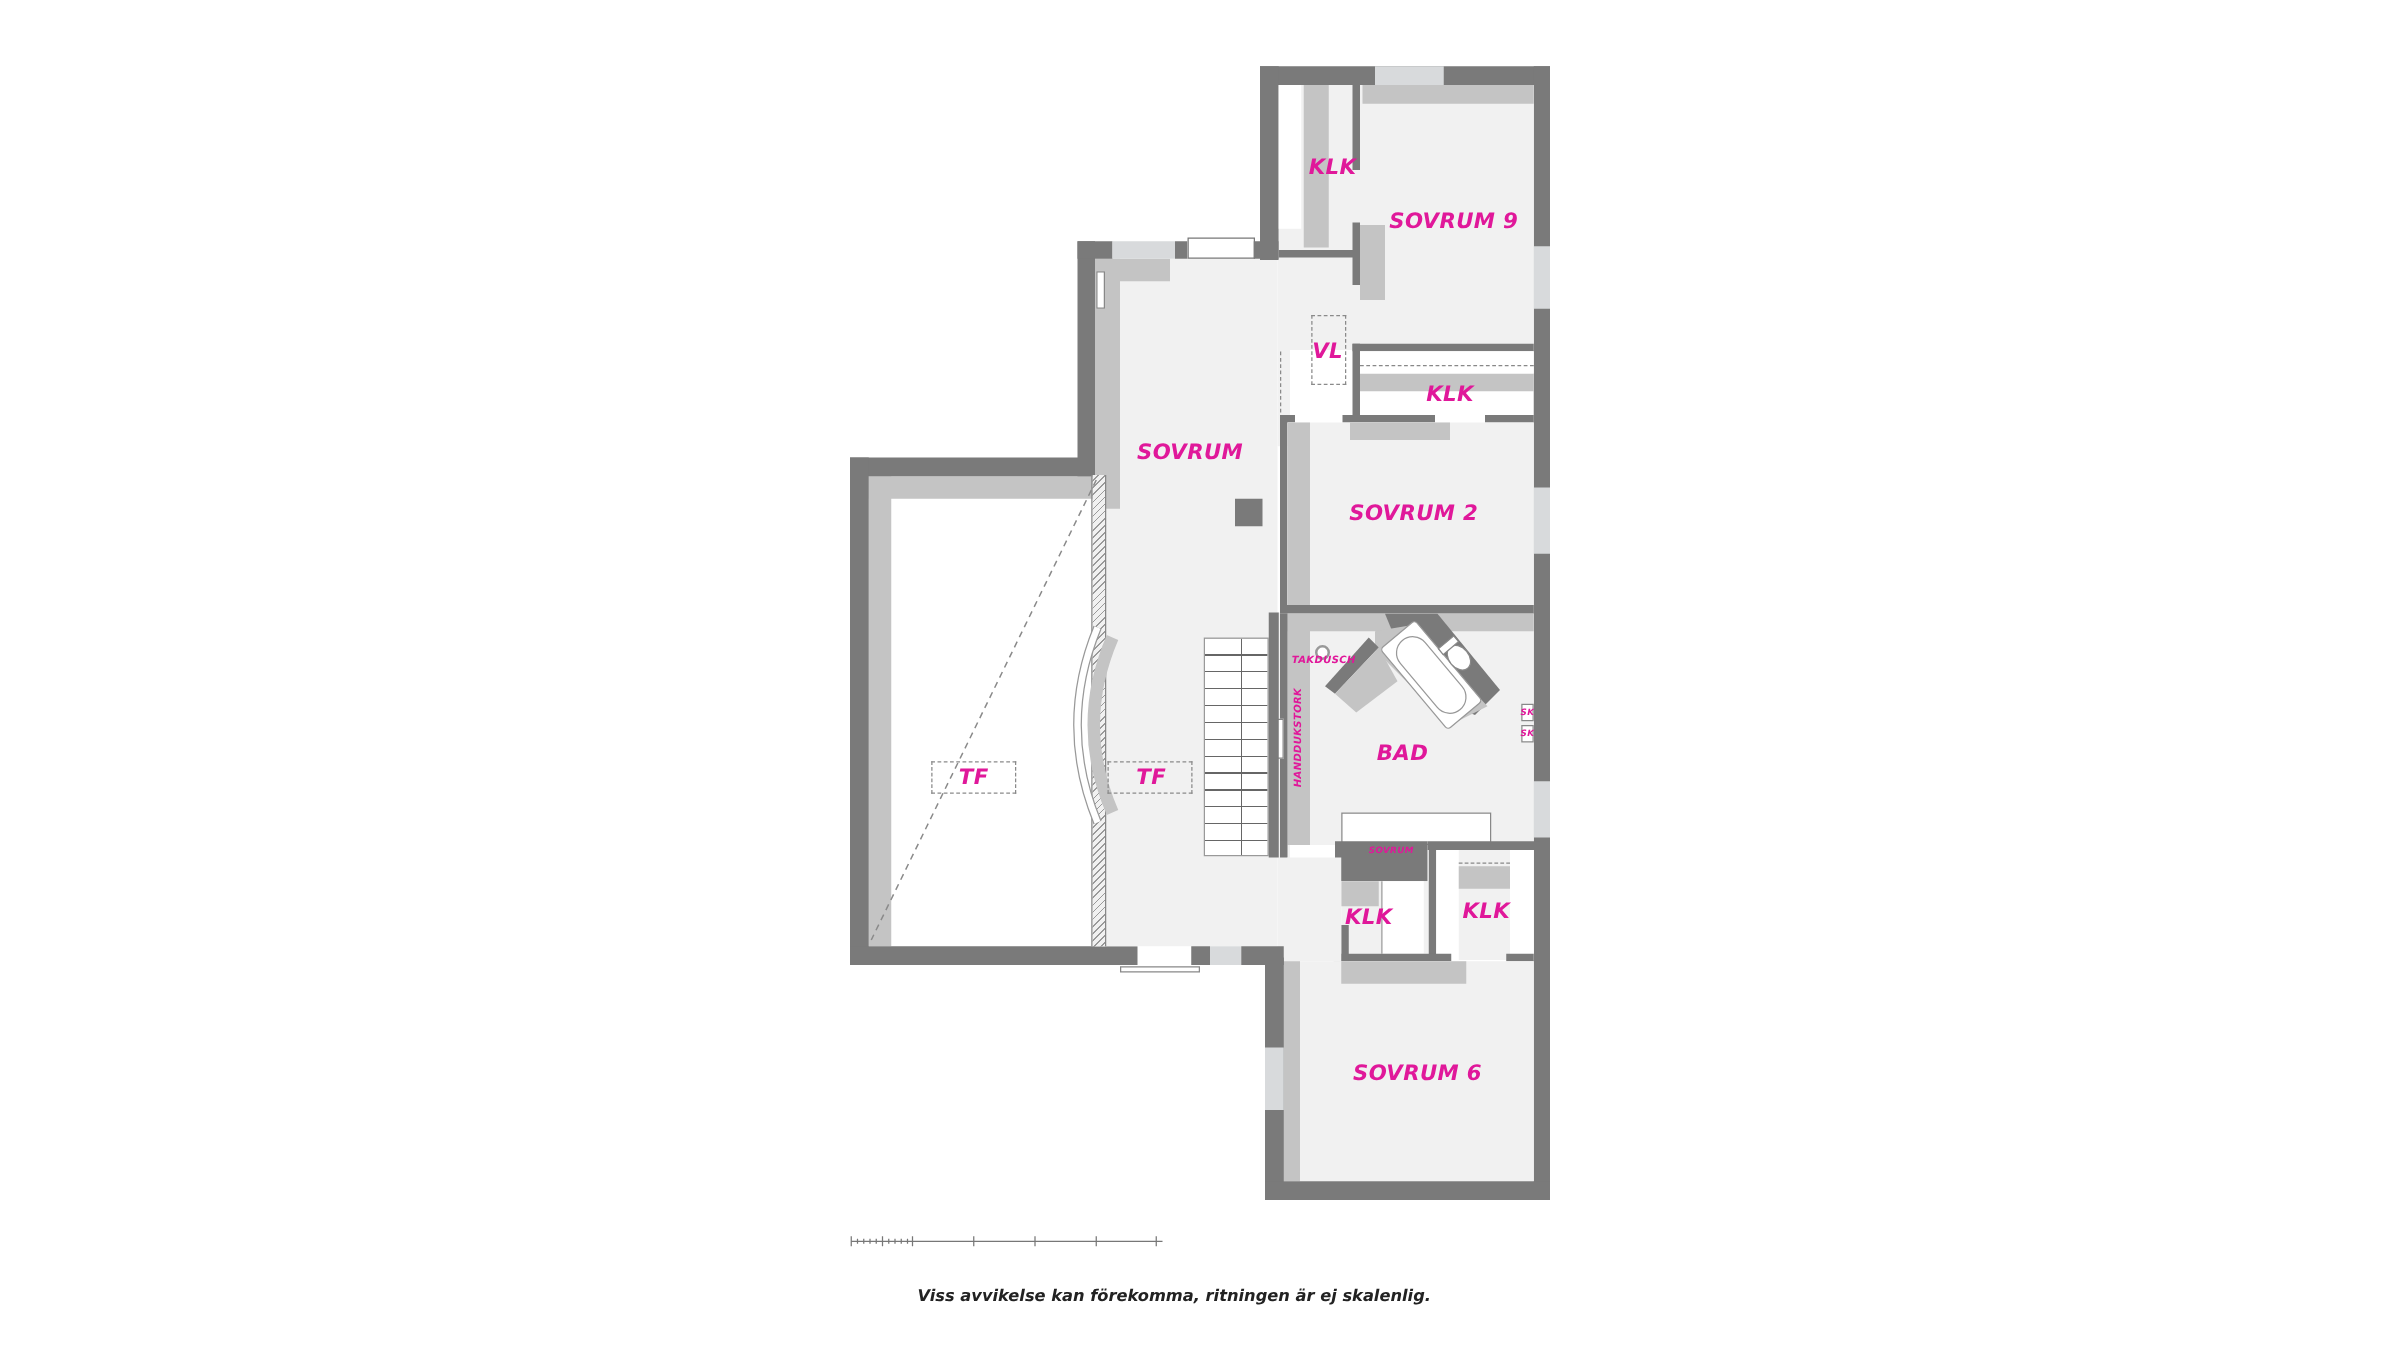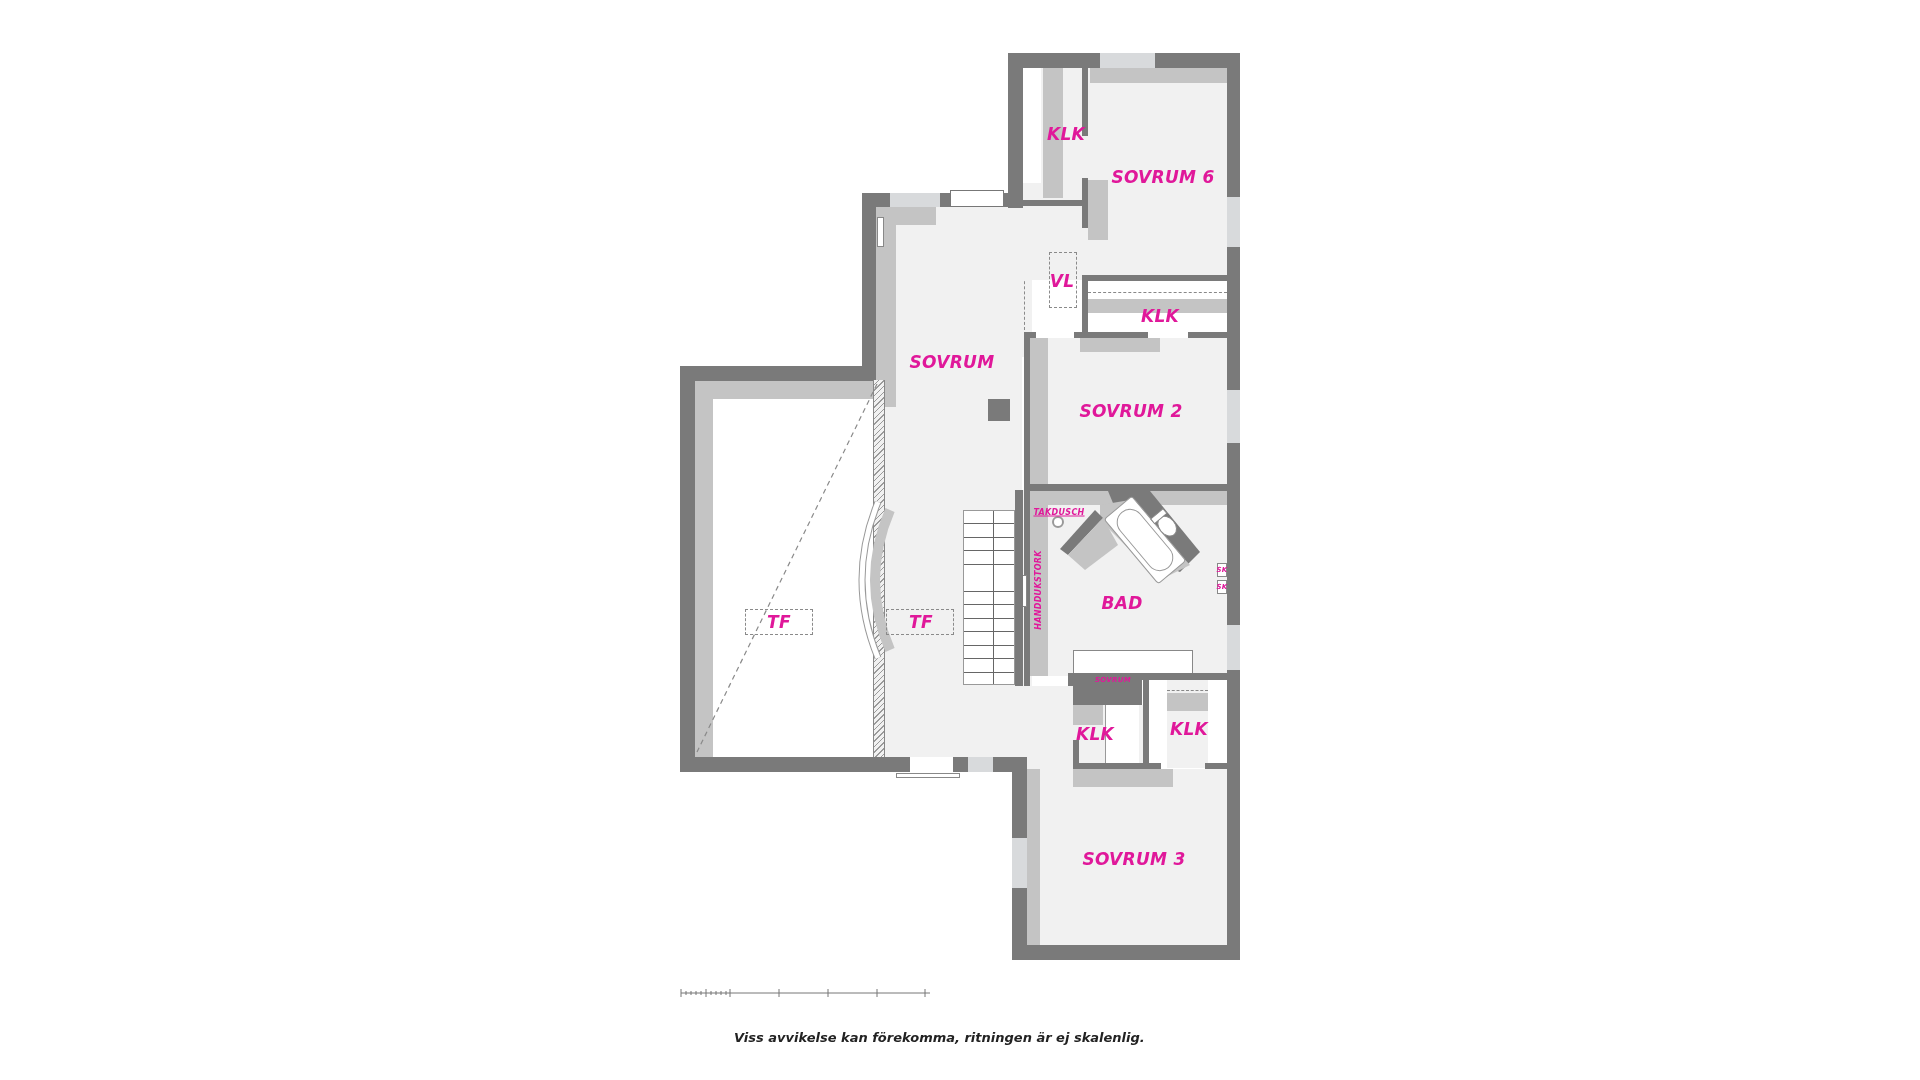--- a/index.html
+++ b/index.html
@@ -155,33 +155,33 @@
   <div class="win" style="left:968px;top:757px;width:25px;height:15px;"></div>
   <div class="wall" style="left:993px;top:757px;width:34px;height:15px;"></div>
 
   <div class="abs" style="left:963px;top:510px;width:52px;height:175px;background:#fff;border:1px solid #999;box-sizing:border-box;background-image:repeating-linear-gradient(180deg,transparent 0 12.5px,#666 12.5px 13.5px),linear-gradient(90deg,transparent 0 29px,#666 29px 30px,transparent 30px);"></div>
   <div class="wall" style="left:1015px;top:490px;width:8px;height:196px;"></div>
 
   <div class="dashbox" style="left:745px;top:609px;width:66px;height:24px;"></div>
   <div class="dashbox" style="left:886px;top:609px;width:66px;height:24px;"></div>
 
   <span class="lbl" style="left:952px;top:362px;">SOVRUM</span>
-  <span class="lbl" style="left:1163px;top:177px;">SOVRUM 6</span>
+  <span class="lbl" style="left:1163px;top:177px;">SOVRUM 9</span>
   <span class="lbl" style="left:1131px;top:411px;">SOVRUM 2</span>
-  <span class="lbl" style="left:1134px;top:859px;">SOVRUM 3</span>
+  <span class="lbl" style="left:1134px;top:859px;">SOVRUM 6</span>
   <span class="lbl" style="left:1122px;top:603px;">BAD</span>
   <span class="lbl" style="left:1066px;top:134px;">KLK</span>
   <span class="lbl" style="left:1160px;top:316px;">KLK</span>
   <span class="lbl" style="left:1095px;top:734px;">KLK</span>
   <span class="lbl" style="left:1189px;top:729px;">KLK</span>
   <span class="lbl" style="left:779px;top:622px;">TF</span>
   <span class="lbl" style="left:921px;top:622px;">TF</span>
   <span class="lbl" style="left:1062px;top:281px;">VL</span>
 
-  <span class="lbl small" style="left:1059px;top:512px;text-decoration:underline;">TAKDUSCH</span>
+  <span class="lbl small" style="left:1059px;top:528px;">TAKDUSCH</span>
   <span class="lbl vert" style="left:1038px;top:590px;">HANDDUKSTORK</span>
   <span class="lbl tiny" style="left:1113px;top:680px;">SOVRUM</span>
   <span class="lbl tiny" style="left:1222px;top:570px;">SK</span>
   <span class="lbl tiny" style="left:1222px;top:587px;">SK</span>
 </div>
 
 <svg width="1920" height="1080" viewBox="0 0 1920 1080" style="pointer-events:none;">
   <line x1="681" y1="993" x2="930" y2="993" stroke="#777" stroke-width="1"></line>
   <g stroke="#777" stroke-width="1">
     <line x1="681" y1="989" x2="681" y2="997"></line>

